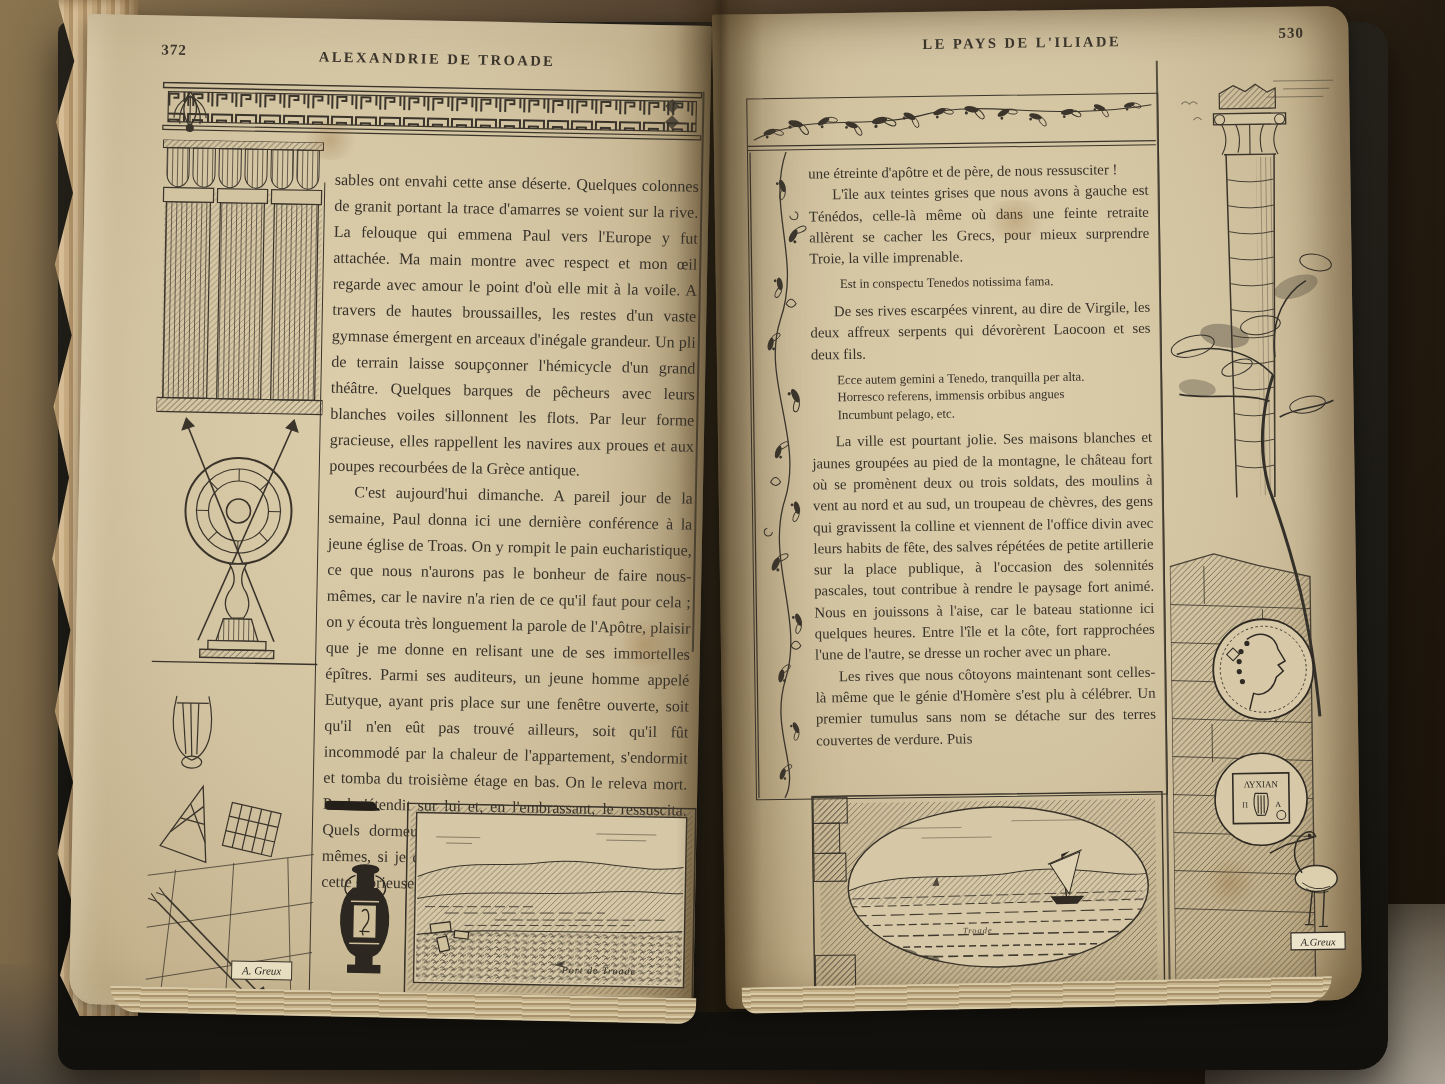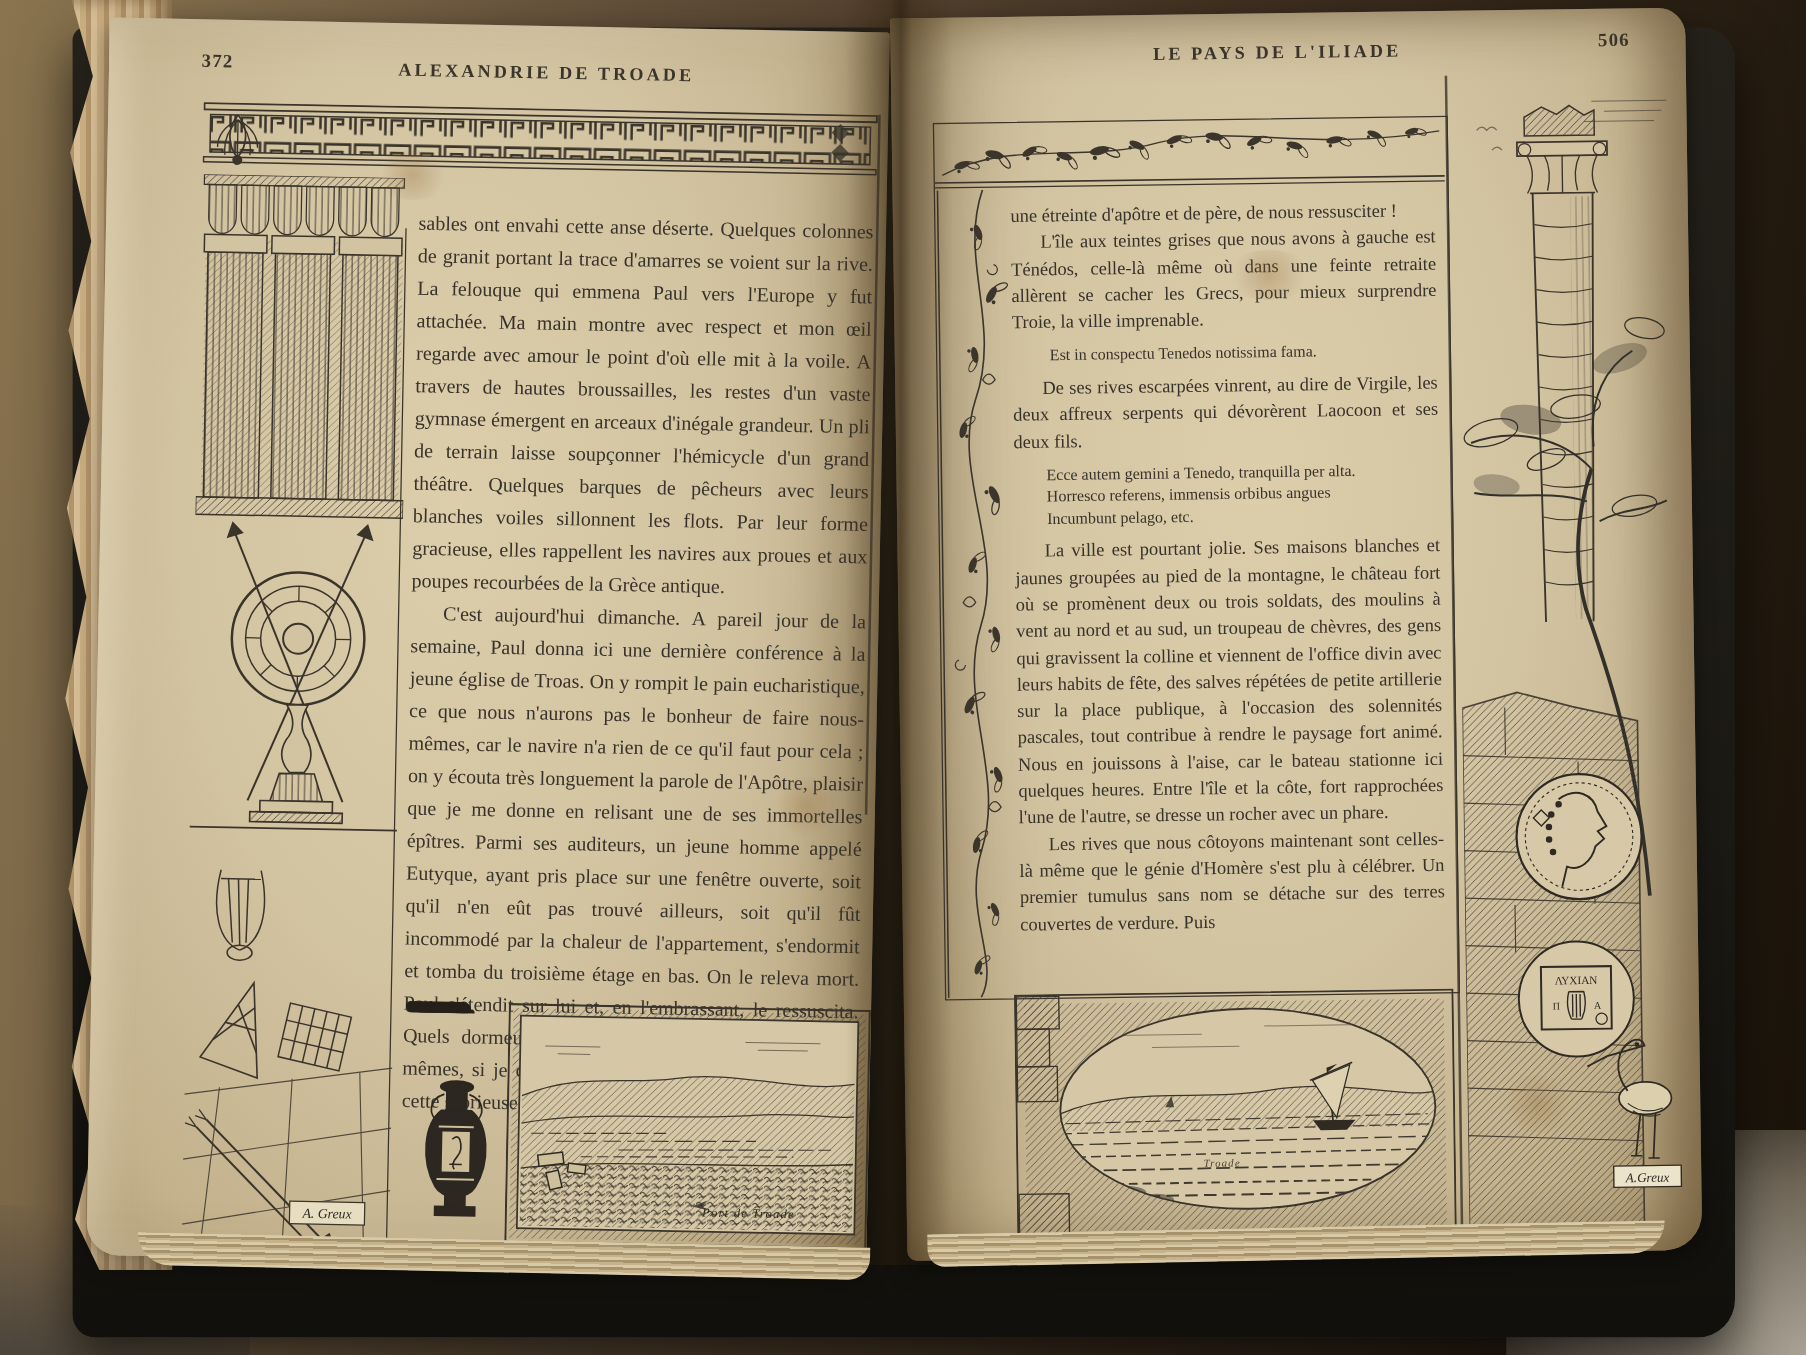--- a/index.html
+++ b/index.html
@@ -250,21 +250,21 @@
           <rect x="34" y="134" width="10" height="14" transform="rotate(-14 39 141)"></rect>
         </g>
         <path d="M150,160 l12,-5 l-4,5 l5,3 z" fill="#2f2a23" opacity=".8"></path>
       </g>
       <text x="158" y="168" font-size="10" font-style="italic" fill="#2e2922" letter-spacing="1">Port de Troade</text>
     </svg>
   </div>
 
   <div class="page page-right">
     <div class="runtitle" style="left:210px;top:24px;">LE PAYS DE L'ILIADE</div>
-    <div class="pagenum" style="left:566px;top:18px;">506</div>
+    <div class="pagenum" style="left:566px;top:18px;">530</div>
 
     <div style="position:absolute;left:33px;top:84px;width:410px;height:700px;border:1.5px solid #3a342b;box-shadow:inset 0 0 0 1px rgba(58,52,43,0), 0 0 0 3px rgba(58,52,43,0);"></div>
 
     <svg style="position:absolute;left:34px;top:86px;" width="408" height="52" viewBox="0 0 408 52">
       <defs>
         <g id="leafc">
           <ellipse rx="6.5" ry="2.8" fill="#3b352c"></ellipse>
           <ellipse cx="8" cy="3" rx="5.5" ry="2.4" transform="rotate(38 8 3)" fill="none" stroke="#3b352c" stroke-width=".9"></ellipse>
           <circle cx="-4" cy="4" r="1.4" fill="#3b352c"></circle>
         </g>

